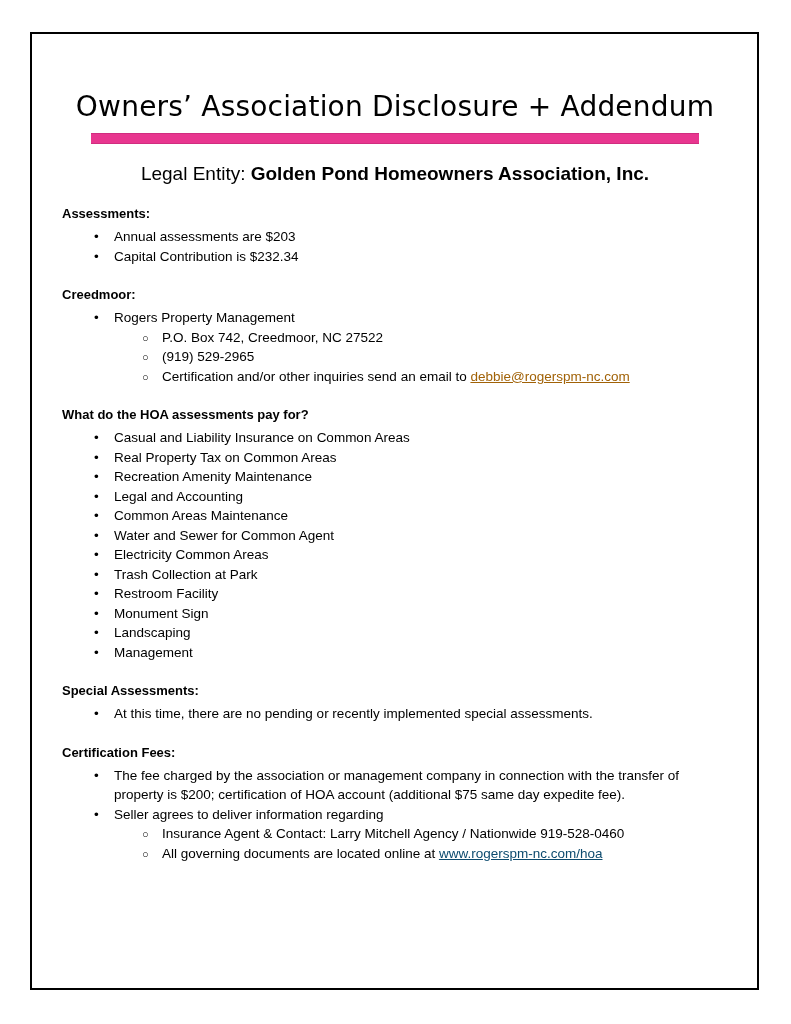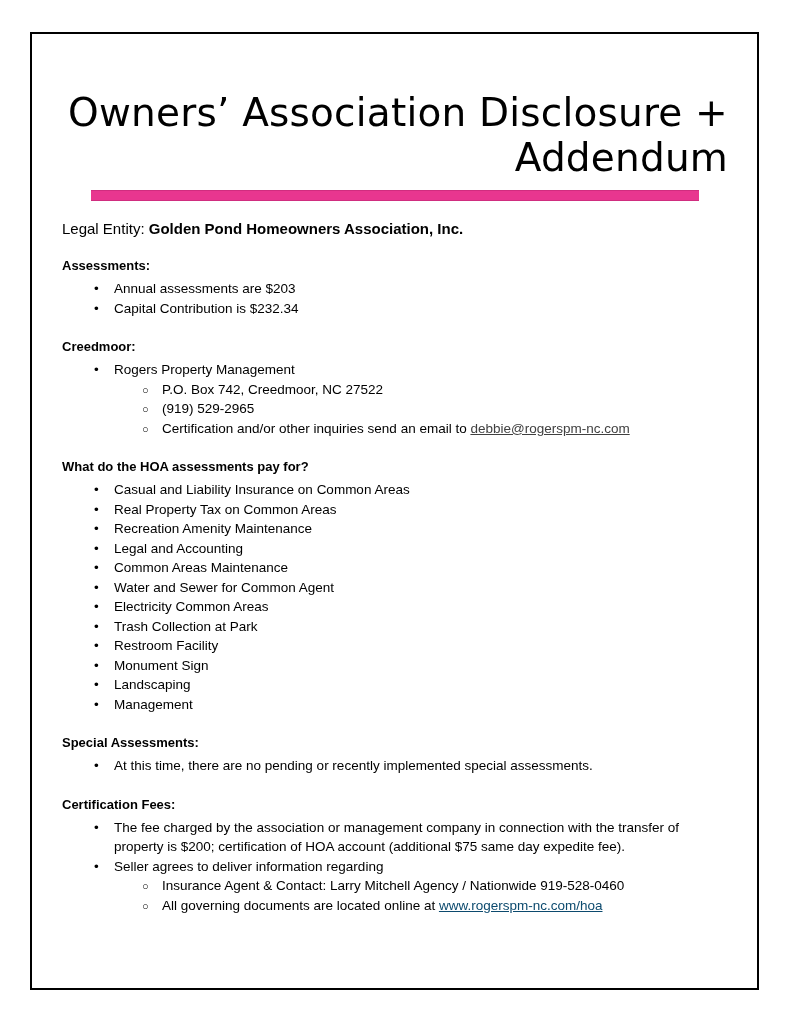--- a/index.html
+++ b/index.html
@@ -30,40 +30,40 @@
     box-sizing: border-box;
   }
   .content {
     position: absolute;
     left: 62px;
     top: 60px;
     width: 666px;
     box-sizing: border-box;
   }
   .doc-title {
-    text-align: right;
-    font-size: 39px;
+    text-align: center;
+    font-size: 28px;
     font-weight: normal;
     letter-spacing: 0.2px;
     margin: 30px 0 0 0;
     padding: 0;
     font-family: "DejaVu Sans", sans-serif;
     font-weight: 400;
   }
   .title-rule {
     margin: 10px auto 0 auto;
     width: 608px;
     height: 9px;
     background: #e8368f;
     border-top: 1px solid #d02d7f;
     border-bottom: 1px solid #d02d7f;
   }
   .legal-entity {
-    text-align: left;
-    font-size: 15px;
+    text-align: center;
+    font-size: 19px;
     margin-top: 19px;
   }
   .legal-entity b { font-weight: bold; }
 
   .section-head {
     font-size: 13px;
     font-weight: bold;
     margin-top: 21px;
     margin-bottom: 6px;
   }
@@ -102,21 +102,21 @@
     left: 80px;
     top: 0px;
     font-size: 11px;
     line-height: 21px;
   }
   a.link {
     color: #0c4a6e;
     text-decoration: underline;
   }
   a.link.green {
-    color: #404040;
+    color: #a16207;
     text-decoration: underline;
   }
   .wrap-item {
     line-height: 19.5px;
   }
   .list-block { margin-top: 7px; }
 </style>
 </head>
 <body>
 

